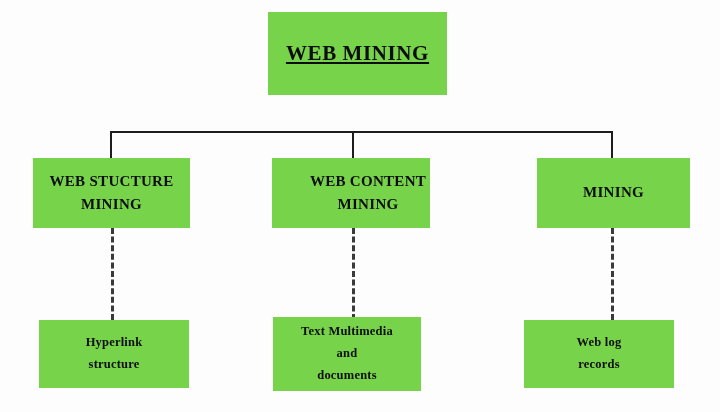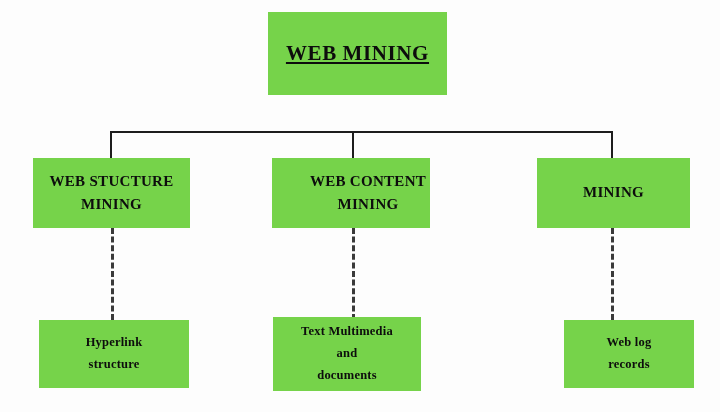--- a/index.html
+++ b/index.html
@@ -123,18 +123,18 @@
     <span class="line">Hyperlink</span>
     <span class="line">structure</span>
   </div>
 
   <div class="node level-3" style="left:273px; top:317px; width:148px; height:74px;">
     <span class="line">Text Multimedia</span>
     <span class="line">and</span>
     <span class="line">documents</span>
   </div>
 
-  <div class="node level-3" style="left:564px; top:320px; width:130px; height:68px;">
+  <div class="node level-3" style="left:524px; top:320px; width:150px; height:68px;">
     <span class="line">Web log</span>
     <span class="line">records</span>
   </div>
 
 </div>
 
 </body></html>

